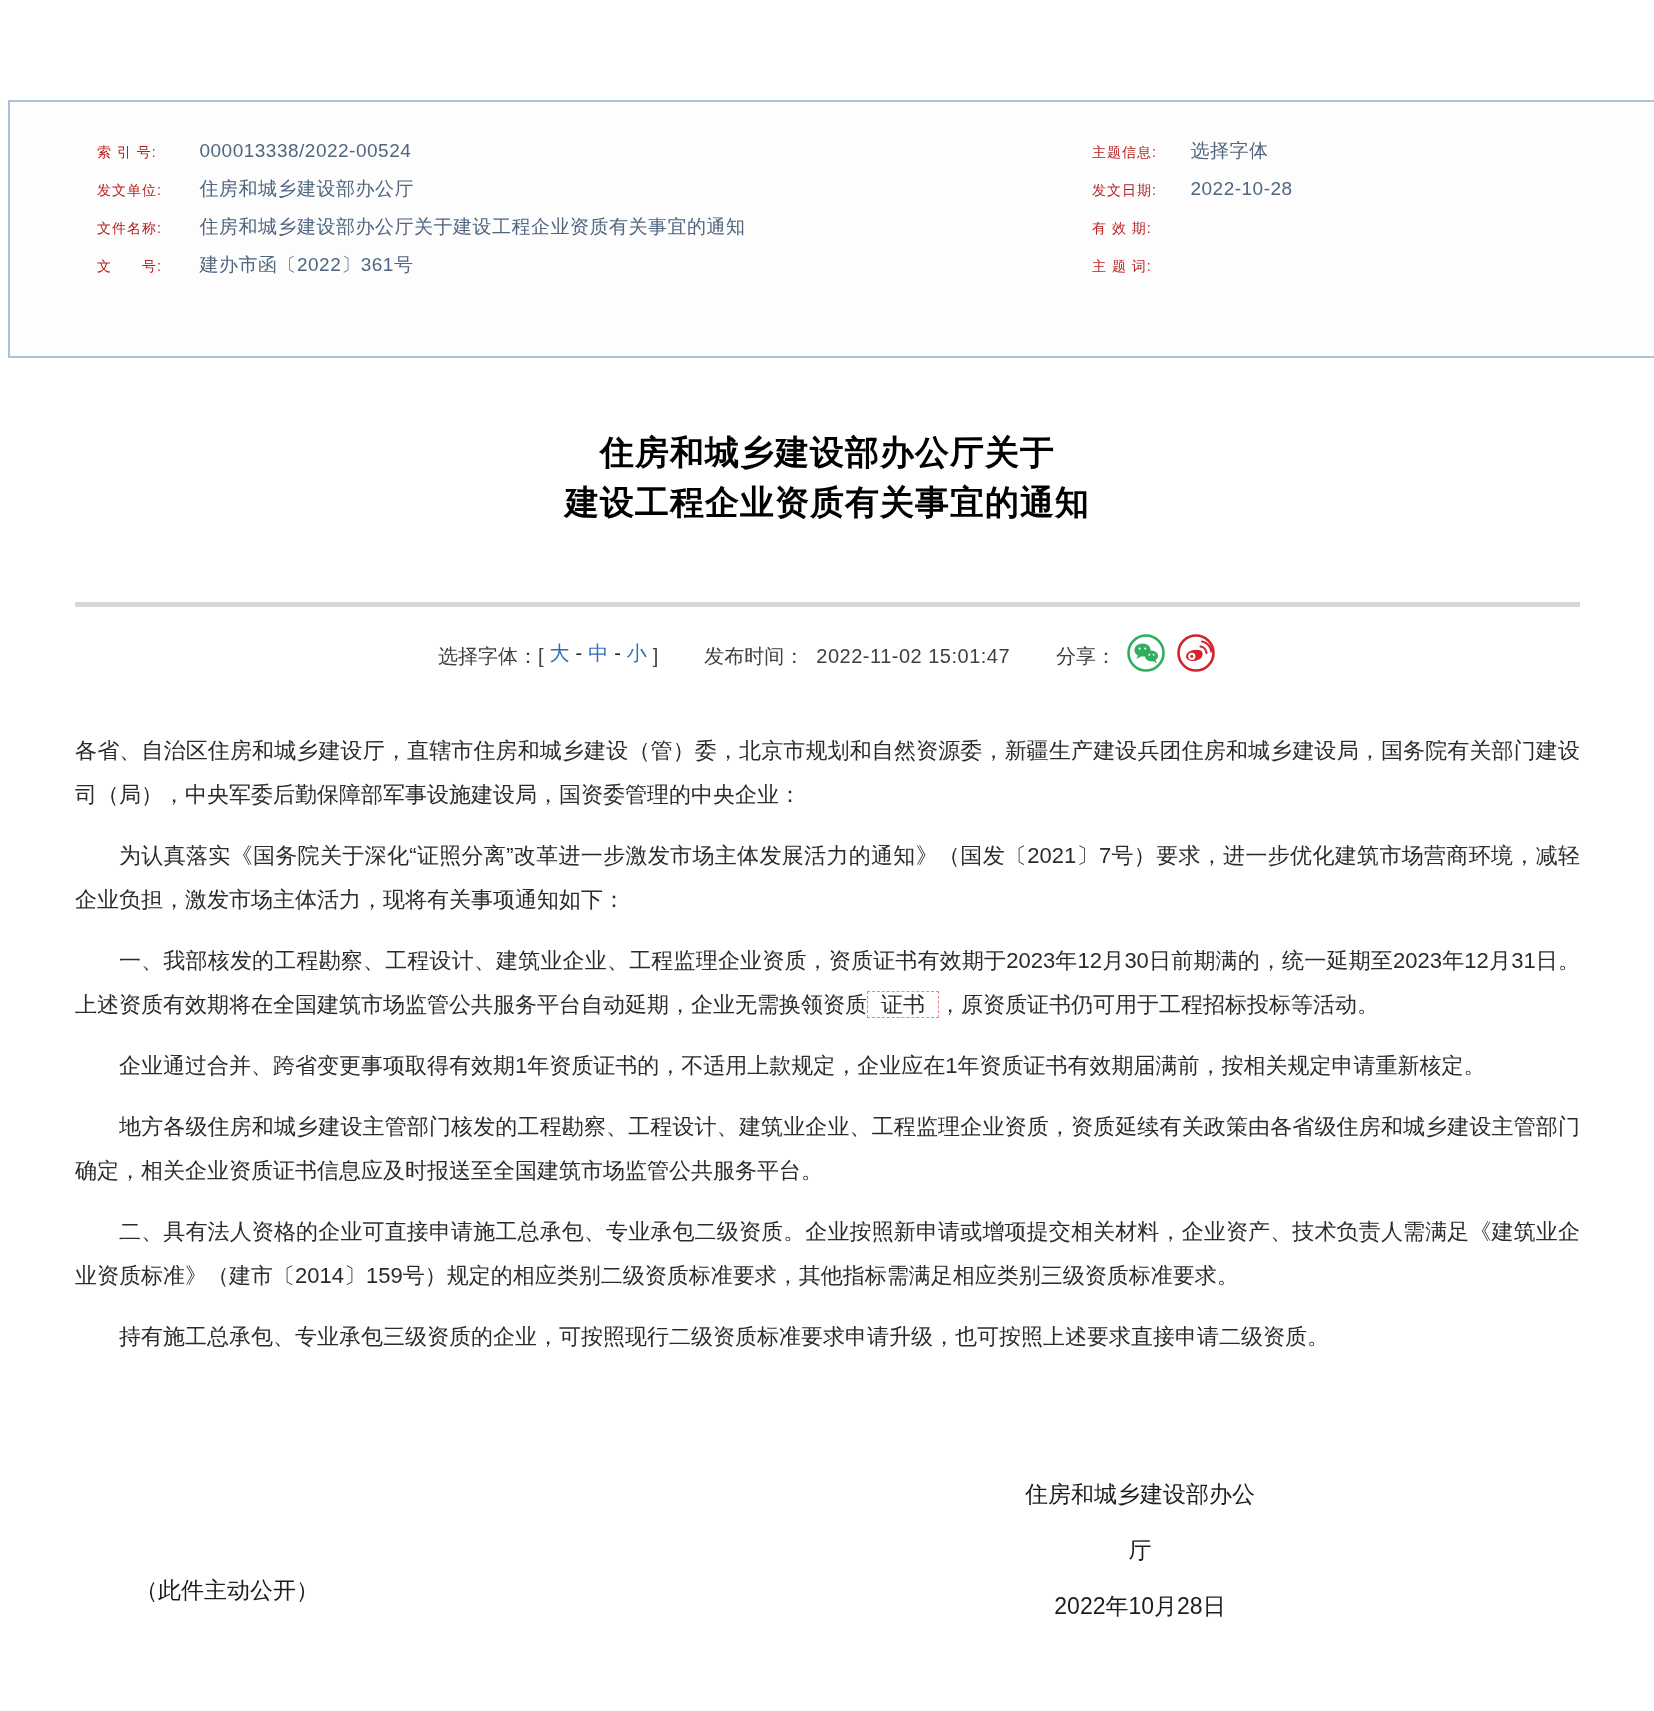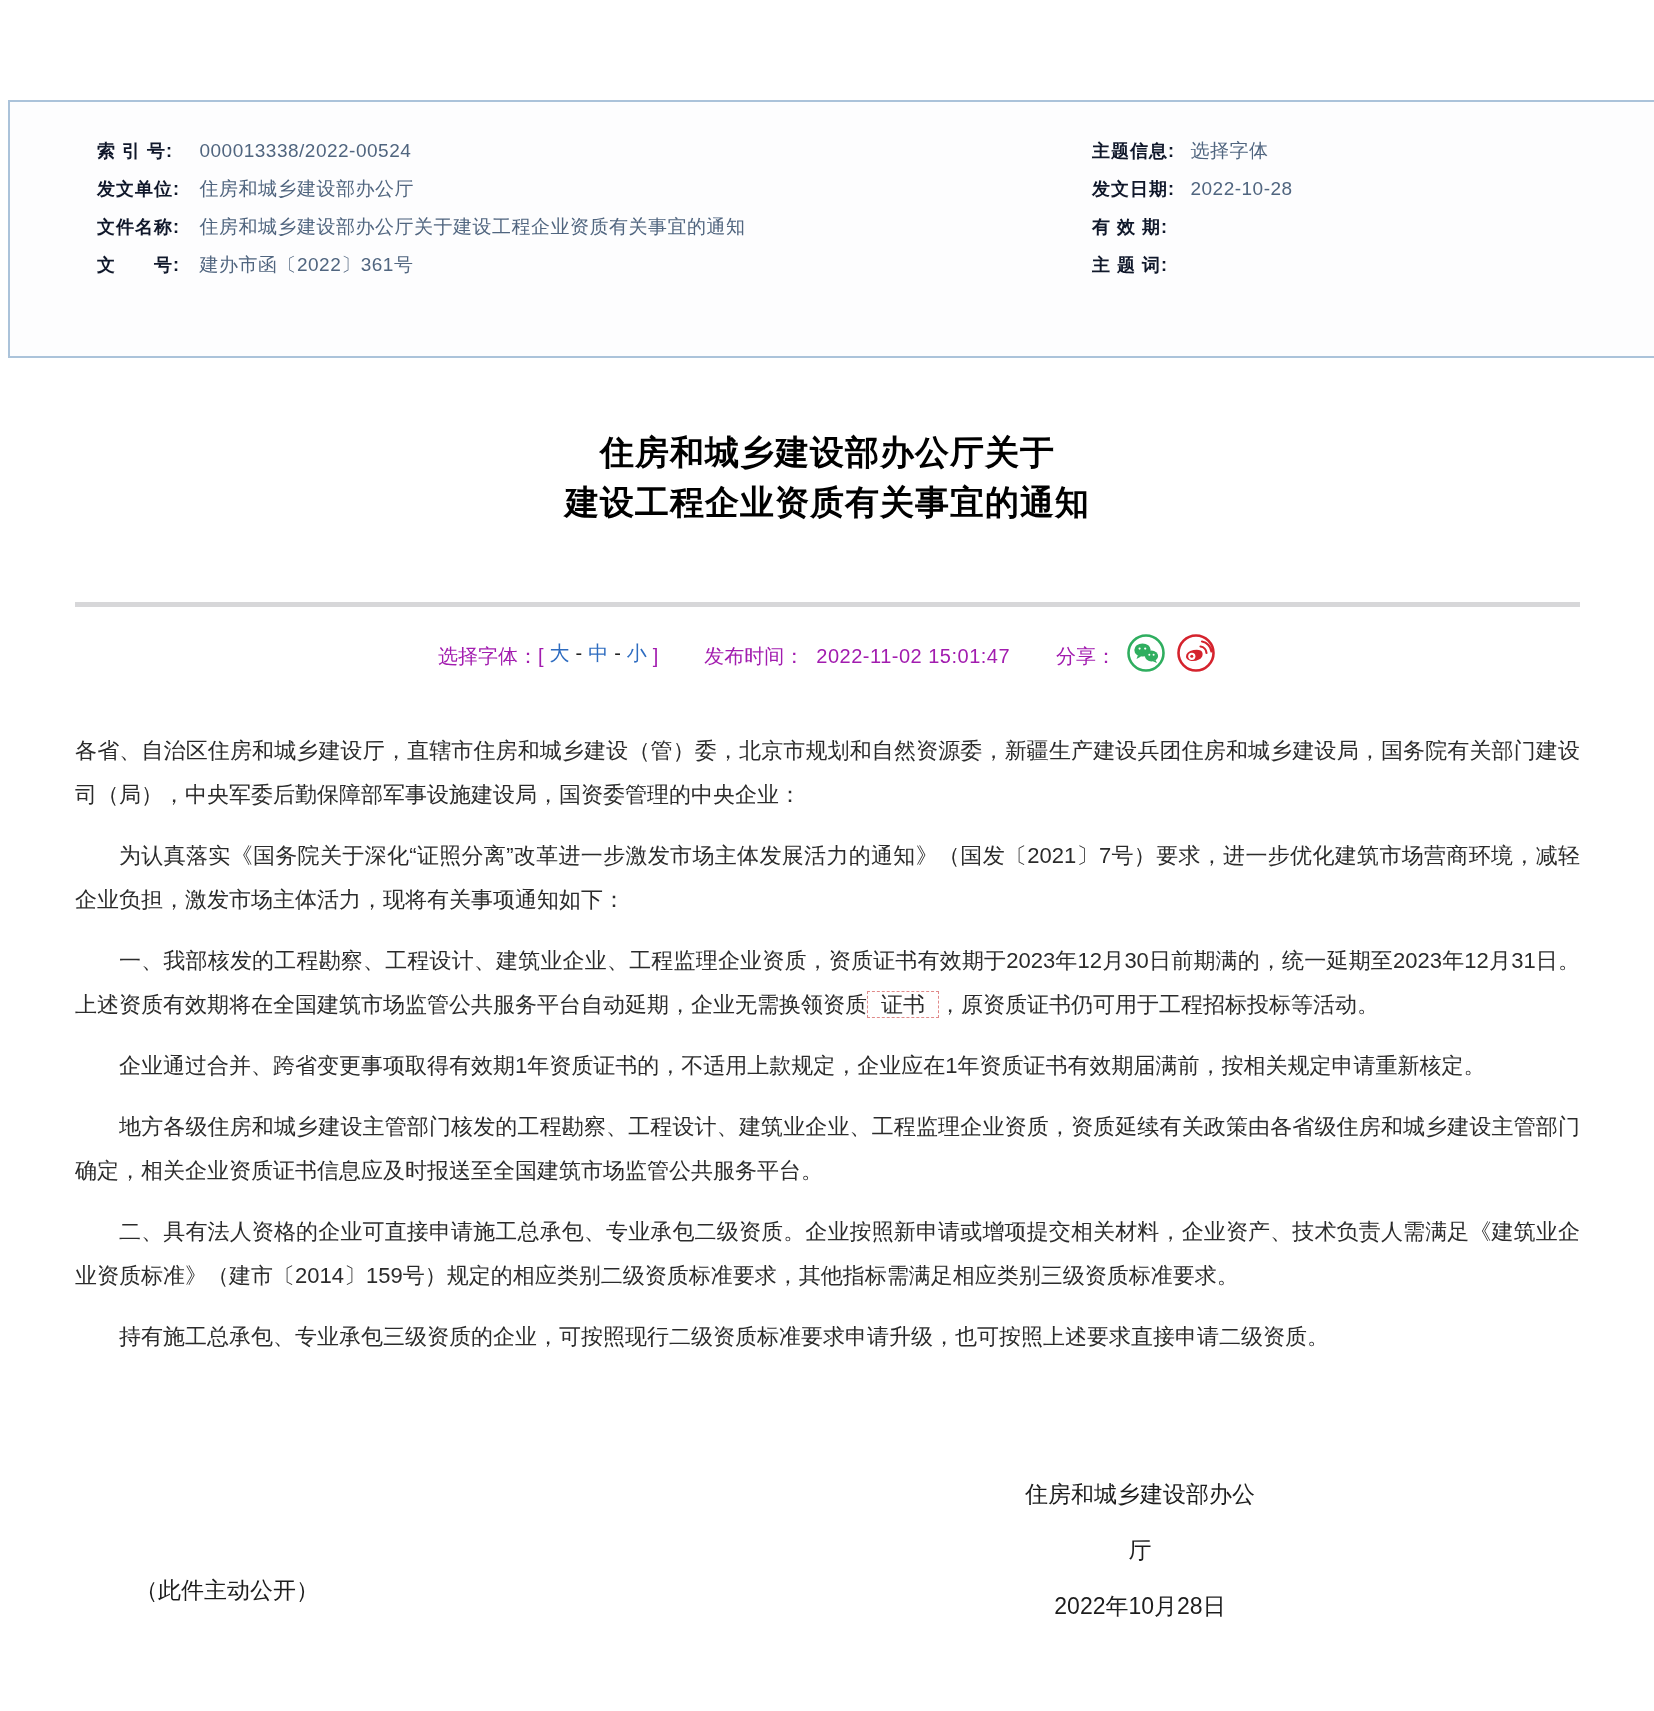--- a/index.html
+++ b/index.html
@@ -12,21 +12,21 @@
   
   .meta-box {
     position:absolute; top:100px; left:8px; right:-6px; height:258px;
     border:2px solid #abc3da; background:#fdfdfe;
   }
   .meta-col { position:absolute; top:30px; }
   .meta-col-left  { left:87px;  width:970px; }
   .meta-col-right { left:1082px; width:540px; }
   .meta-row { height:38px; line-height:38px; white-space:nowrap; }
   .meta-label {
-    display:inline-block; font-weight:bold; color:#0f172a; font-size:18px;
+    display:inline-block; font-weight:normal; color:#b91c1c; font-size:14px;
     margin-right:10px; letter-spacing:1px;
   }
   .meta-col-left  .meta-label { min-width:88px; }
   .meta-col-right .meta-label { min-width:84px; }
   .meta-value { font-size:19px; color:#50657f; letter-spacing:0.5px; }
   
   .doc-title {
     position:absolute; top:428px; left:75px; width:1505px;
     text-align:center; font-size:34px; line-height:50px; font-weight:bold;
     color:#000; letter-spacing:1px;font-family:Liberation Serif, serif;
@@ -34,21 +34,21 @@
   .title-divider {
     position:absolute; top:602px; left:75px; width:1505px; height:5px;
     background:#d7d7d9;
   }
   
   .toolbar {
     position:absolute; top:630px; left:0; width:1654px; height:46px;
     display:flex; align-items:center; justify-content:center;
     font-size:20px; color:#222;
   }
-  .tb-text { color:#a21caf;margin-top:6px; }
+  .tb-text { color:#404040;margin-top:6px; }
   .font-link { color:#2e6cc0; cursor:pointer; margin:0 6px; text-decoration:none; }
   .tb-dash { color:#222; }
   .tb-gap { margin-left:46px; }
   .tb-time { margin-left:12px; letter-spacing:0.5px; }
   .share-icon { display:inline-block; width:40px; height:40px; margin-left:10px; cursor:pointer; }
   .share-icon svg { width:40px; height:40px; display:block; }
   
   .doc-body {
     position:absolute; top:729px; left:75px; width:1505px;
     font-size:22px; line-height:44px; color:#2b2b2b; text-align:justify;

